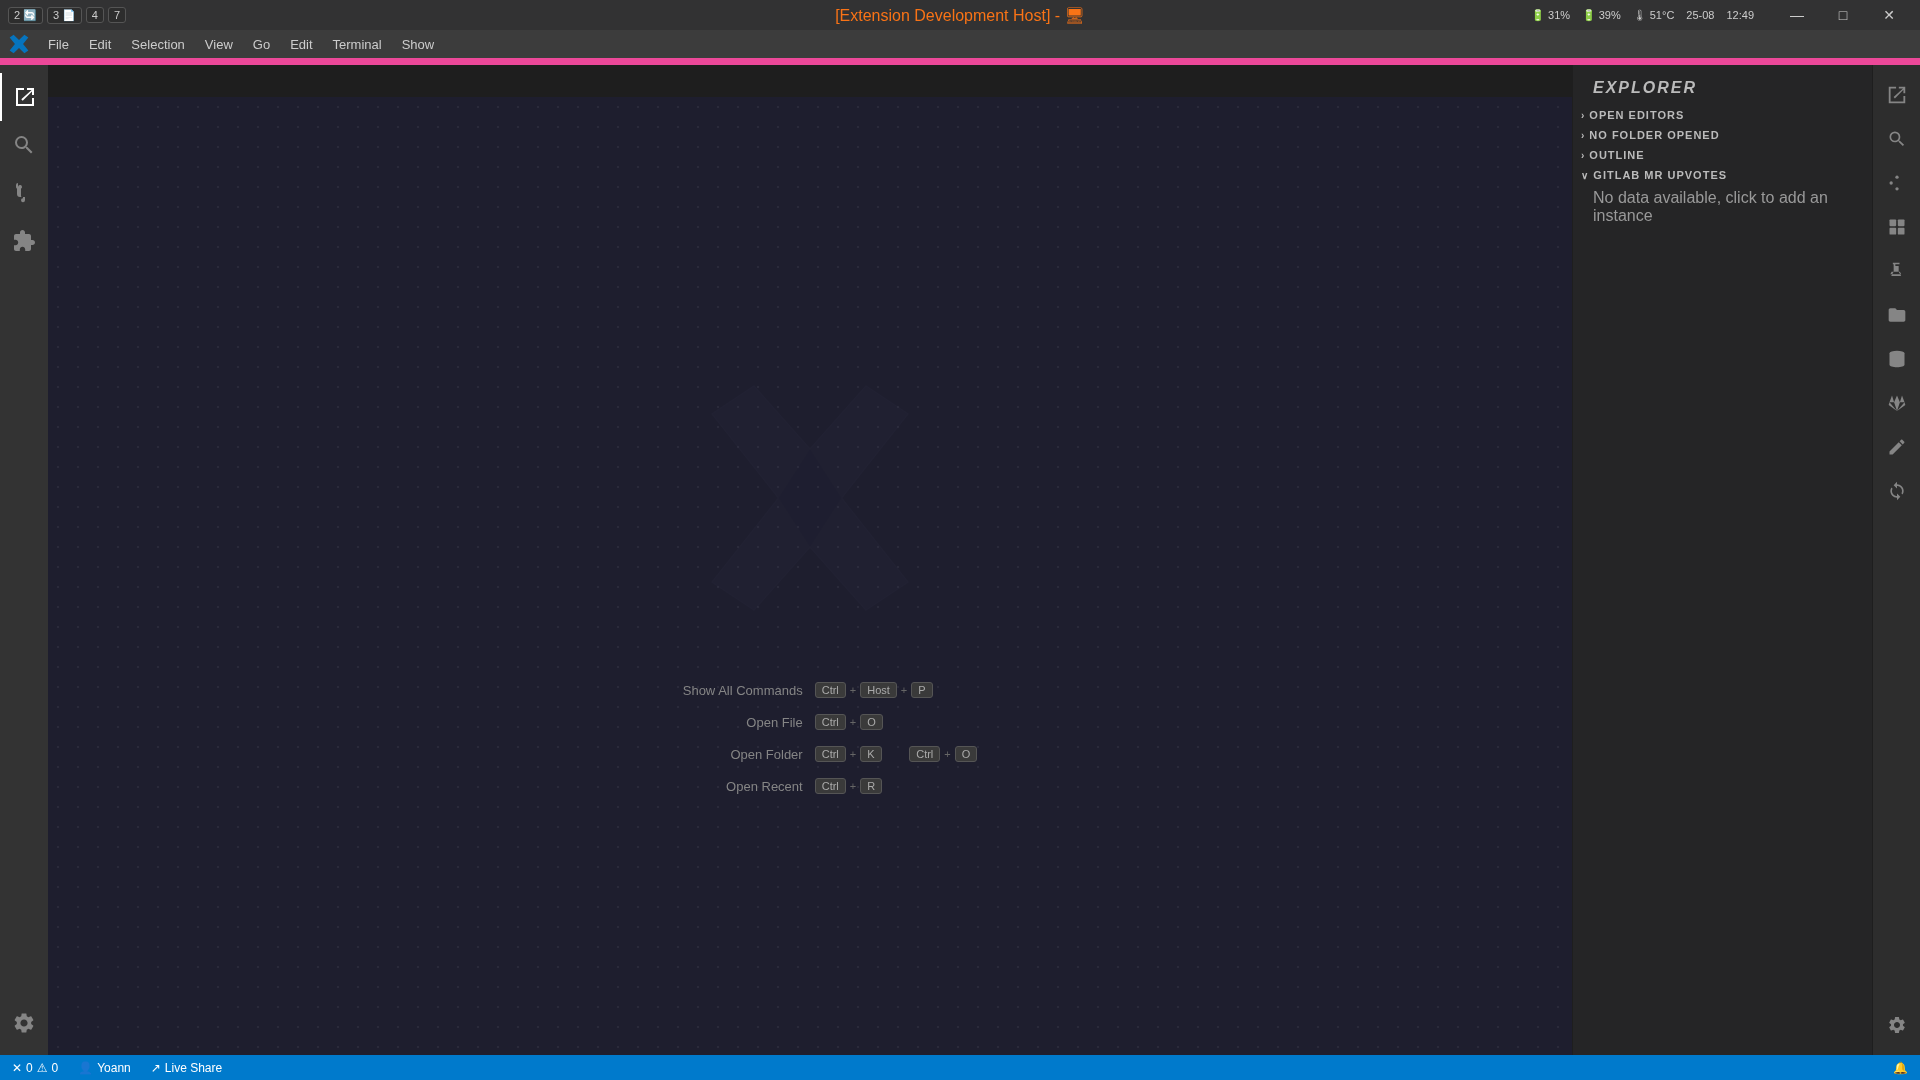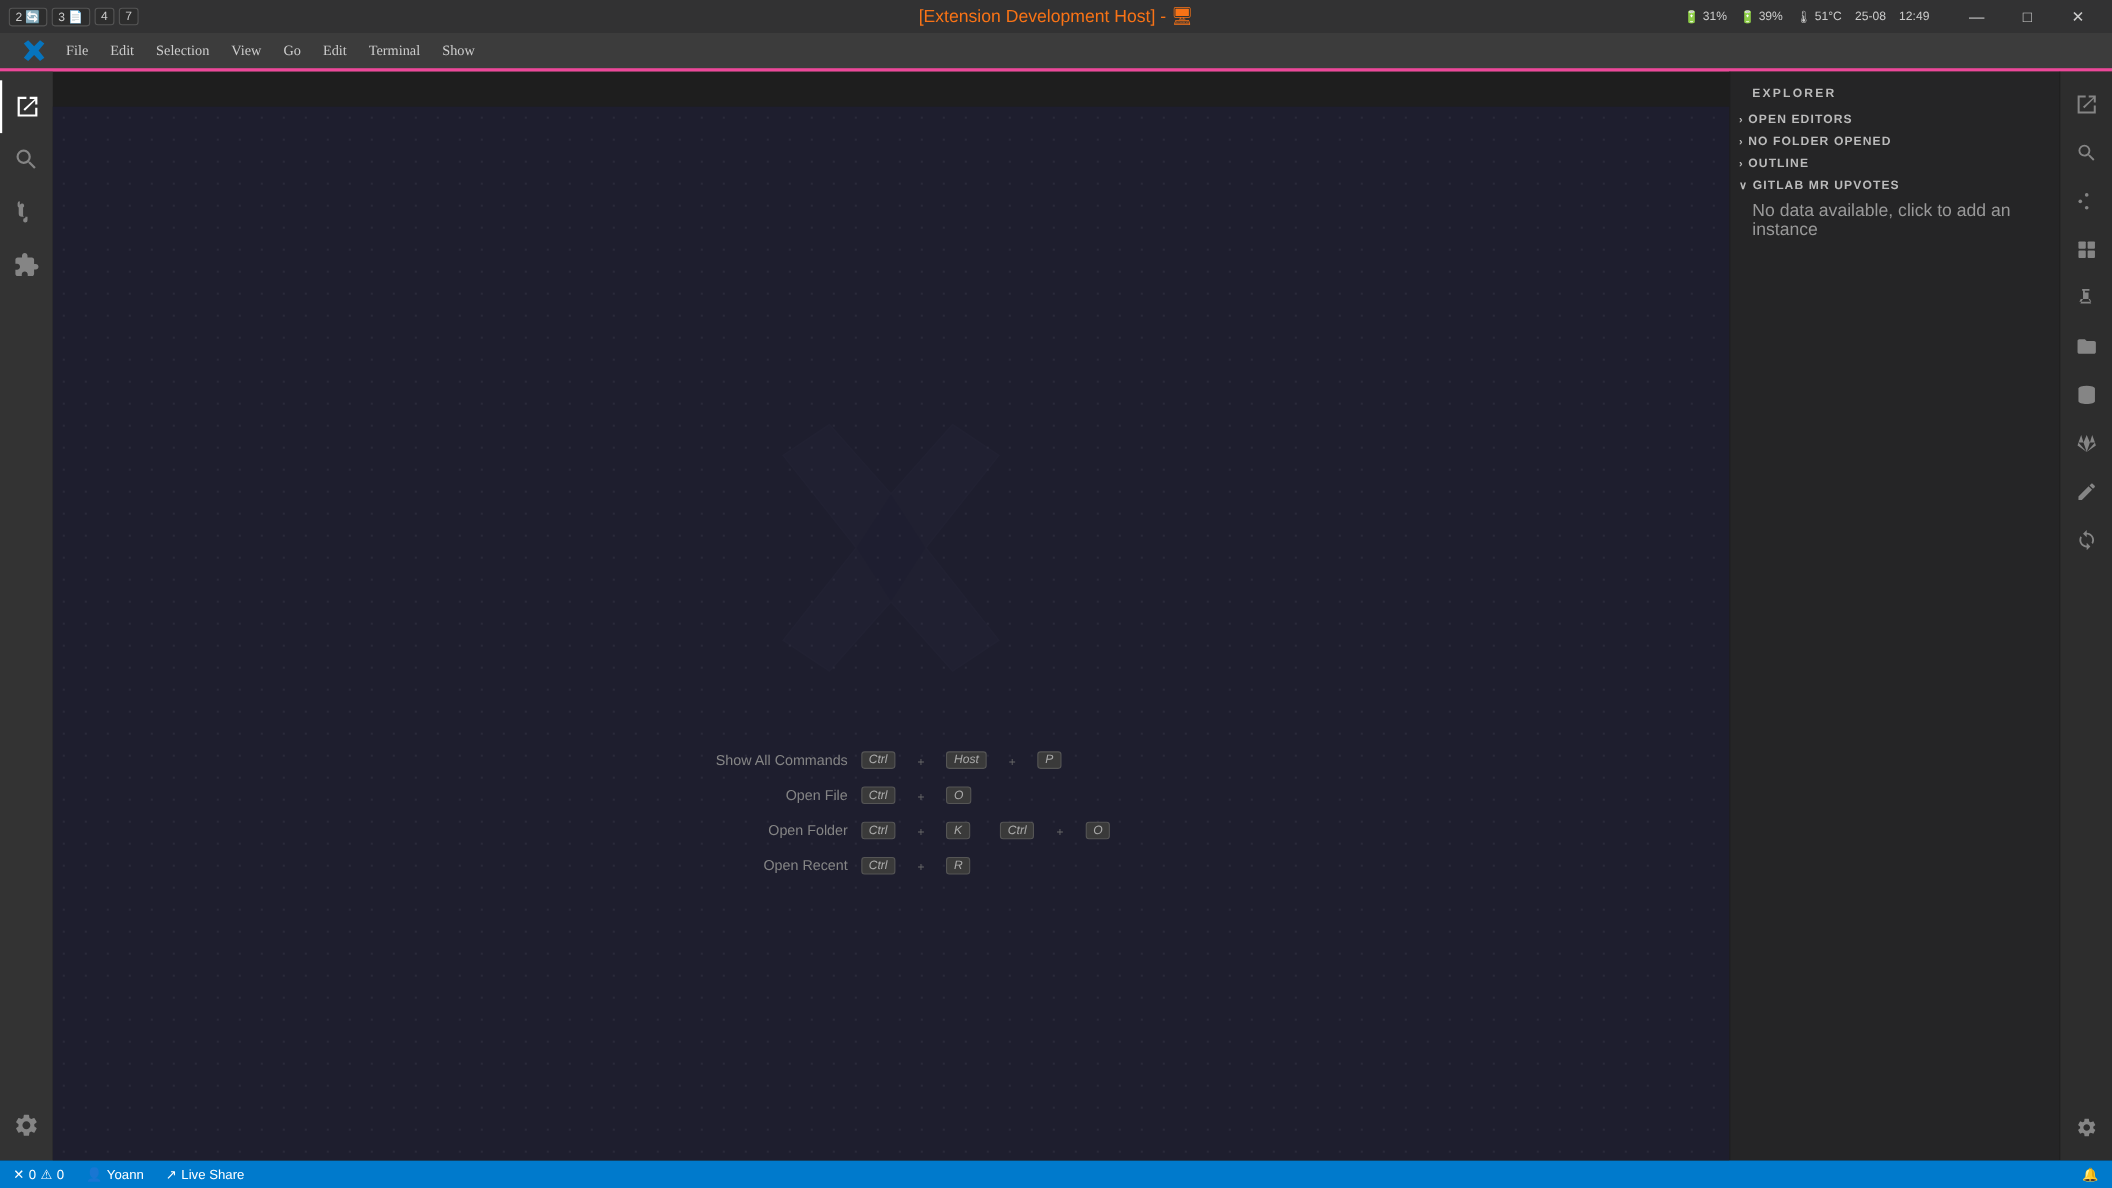--- a/index.html
+++ b/index.html
@@ -76,24 +76,23 @@
       cursor: pointer;
       color: #ccc;
     }
 
     
     .menubar {
       height: 35px;
       background: #3c3c3c;
       display: flex;
       align-items: center;
-      padding: 0 20px;
+      padding: 0 8px;
       flex-shrink: 0;
-      border-bottom: 3px solid #ec4899;
-      font-family: Liberation Serif, serif;
+      border-bottom: 7px solid #ec4899;
     }
     .menu-logo {
       margin-right: 8px;
       display: flex;
       align-items: center;
     }
     .vscode-logo {
       width: 22px;
       height: 22px;
     }
@@ -173,23 +172,22 @@
       gap: 12px;
       font-size: 13px;
     }
     .shortcut-label {
       width: 160px;
       text-align: right;
       color: #858585;
     }
     .shortcut-keys {
       display: flex;
-      align-items: flex-end;
-      gap: 20px;
-      font-style: italic;
+      align-items: center;
+      gap: 4px;
     }
     .key {
       background: #3a3a3a;
       border: 1px solid #555;
       border-radius: 3px;
       padding: 1px 6px;
       font-size: 11px;
       color: #aaa;
     }
     .key-sep {
@@ -200,26 +198,27 @@
     
     .sidebar {
       width: 300px;
       background: #252526;
       flex-shrink: 0;
       display: flex;
       flex-direction: column;
       border-left: 1px solid #1e1e1e;
     }
     .sidebar-title {
-      font-size: 11px;
+      font-size: 16px;
       font-weight: 700;
       color: #bbbbbb;
       letter-spacing: 2px;
       padding: 14px 20px 8px;
       text-transform: uppercase;
+      font-style: italic;
     }
     .sidebar-section {
       display: flex;
       flex-direction: column;
     }
     .sidebar-section-header {
       display: flex;
       align-items: center;
       padding: 4px 8px;
       cursor: pointer;

